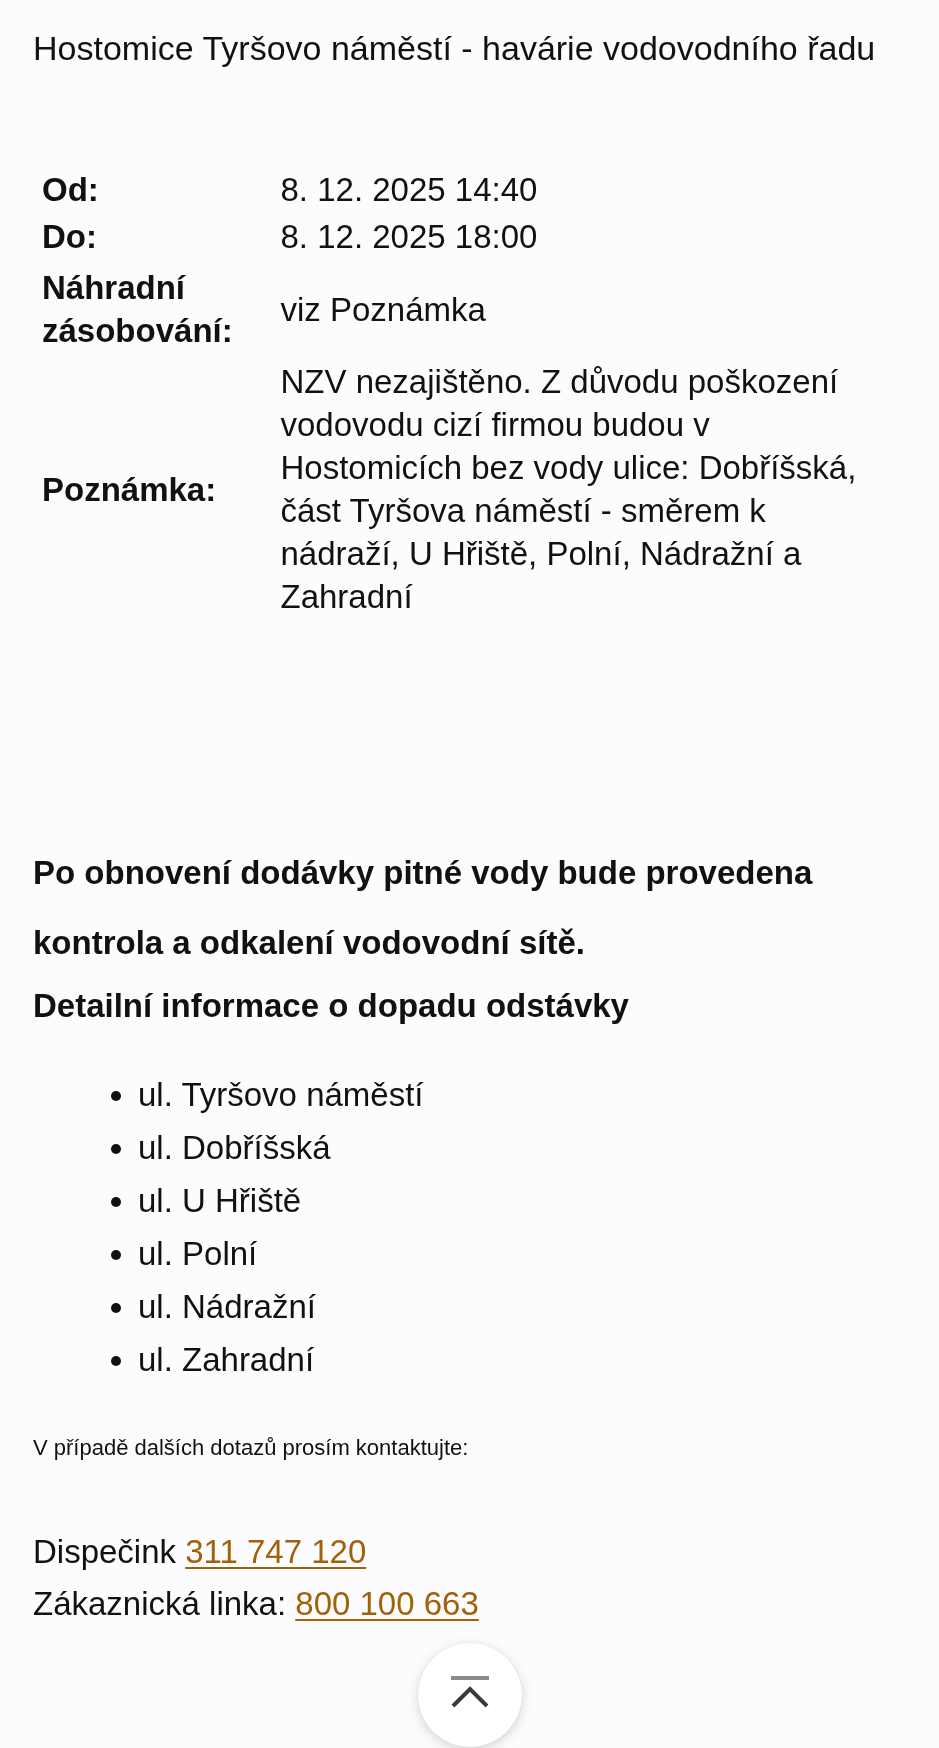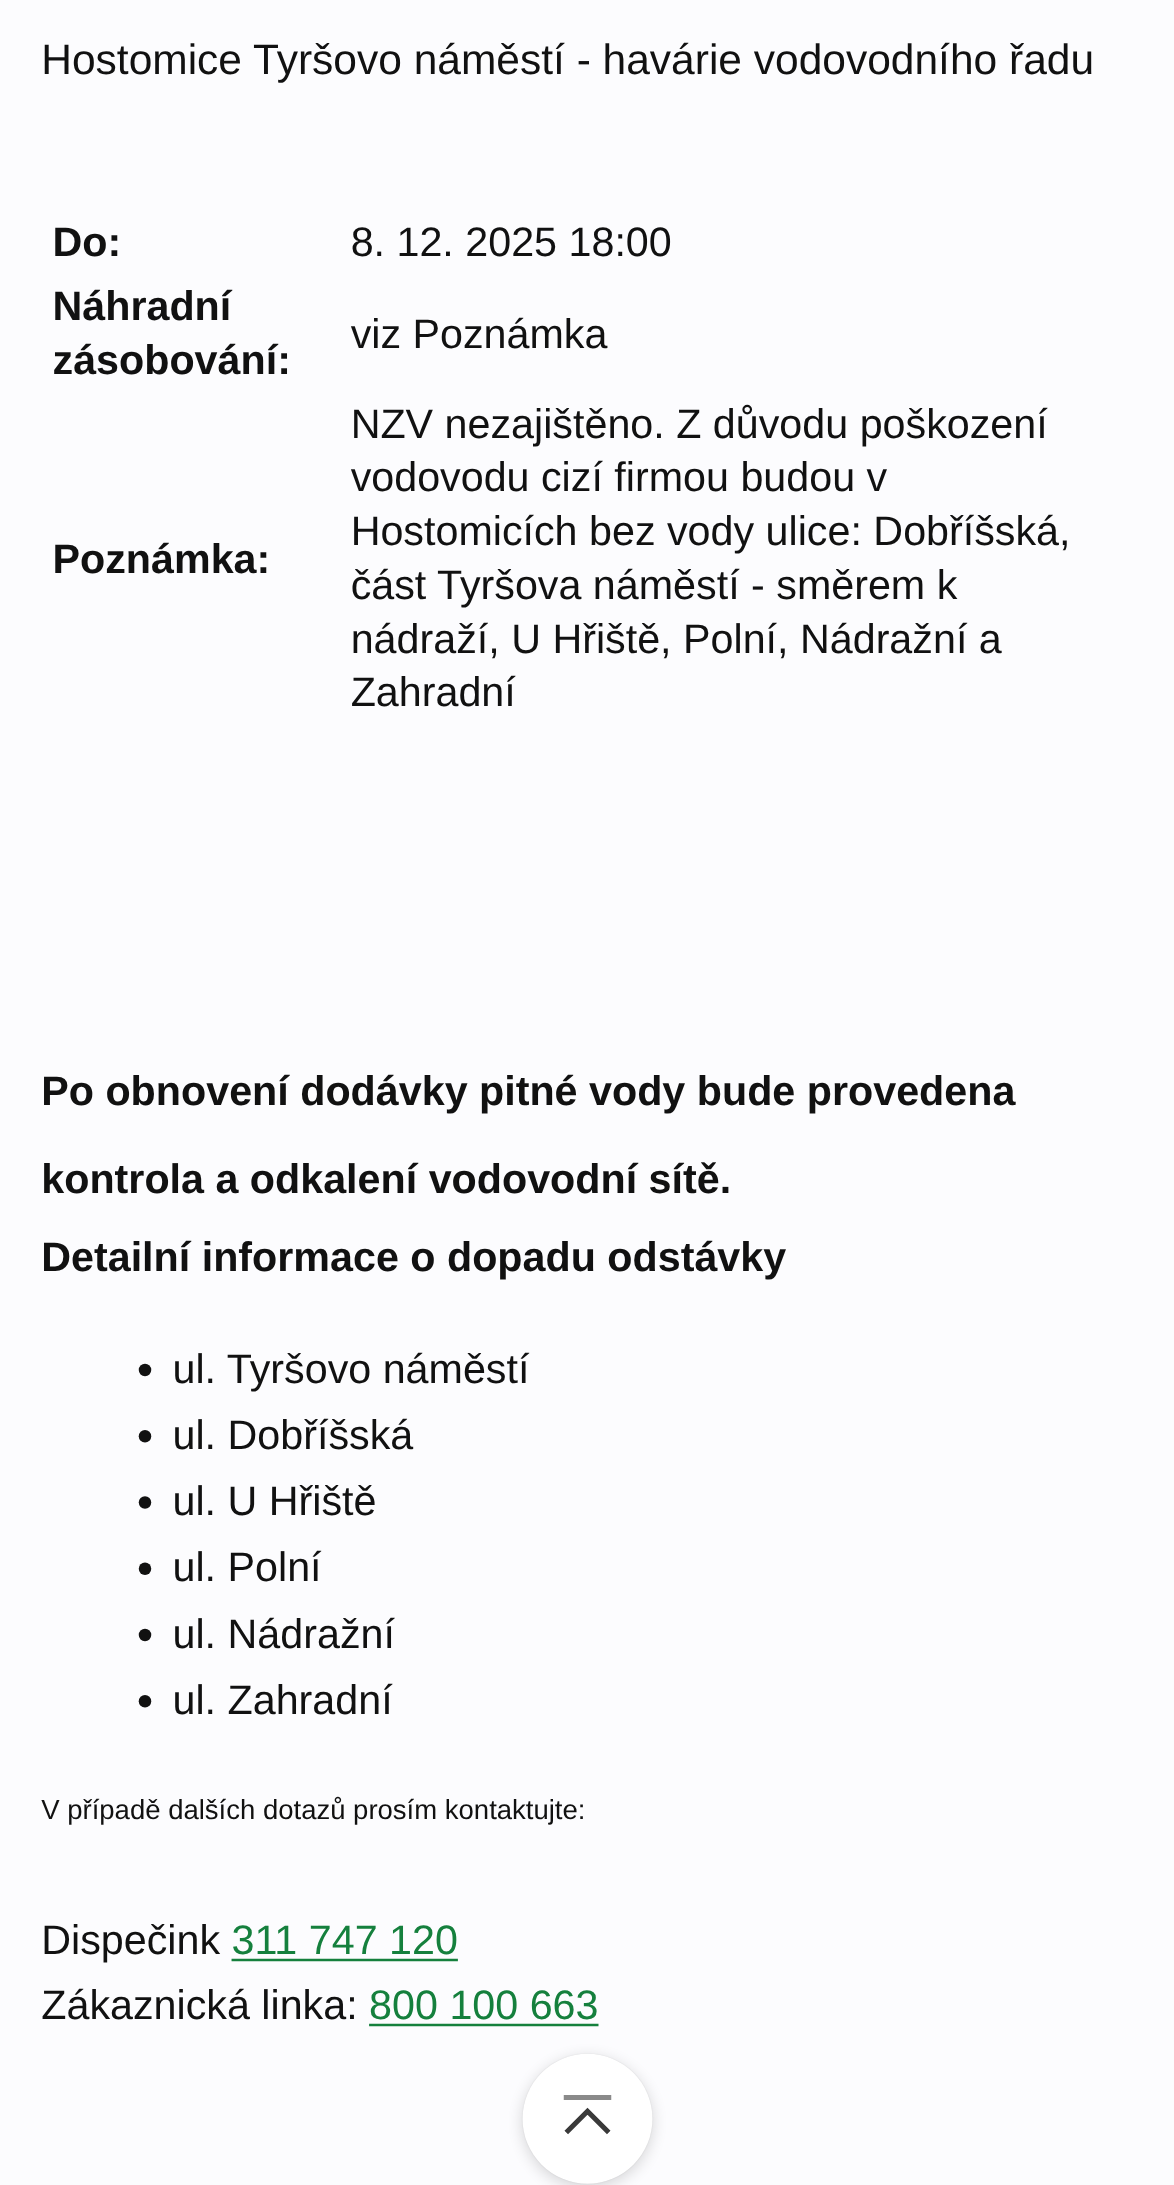--- a/index.html
+++ b/index.html
@@ -93,21 +93,21 @@
     position: absolute;
     left: 0;
     font-size: 33px;
     line-height: 52px;
     margin: 0;
   }
   .contact-line.l1 { top: 1526px; }
   .contact-line.l2 { top: 1578px; }
   .contact-line.l3 { top: 1764px; }
   a.link {
-    color: #15803d;
+    color: #a16207;
     text-decoration: underline;
     text-decoration-thickness: 2px;
     text-underline-offset: 4px;
   }
   .fab-top {
     position: absolute;
     left: 418px;
     top: 1643px;
     width: 104px;
     height: 104px;
@@ -122,20 +122,24 @@
 </style>
 </head>
 <body>
 
 <div class="page">
 
   <h1 class="title">Hostomice Tyršovo náměstí - havárie vodovodního řadu</h1>
 
   <table class="info">
     <tbody>
+        <tr>
+      <td class="k">Od:</td>
+      <td class="v">8. 12. 2025 14:40</td>
+    </tr>
     <tr class="row-gap">
       <td class="k">Do:</td>
       <td class="v">8. 12. 2025 18:00</td>
     </tr>
     <tr class="row-gap">
       <td class="k">
         <span>Náhradní</span><br>
         <span>zásobování:</span>
       </td>
       <td class="v">viz Poznámka</td>

